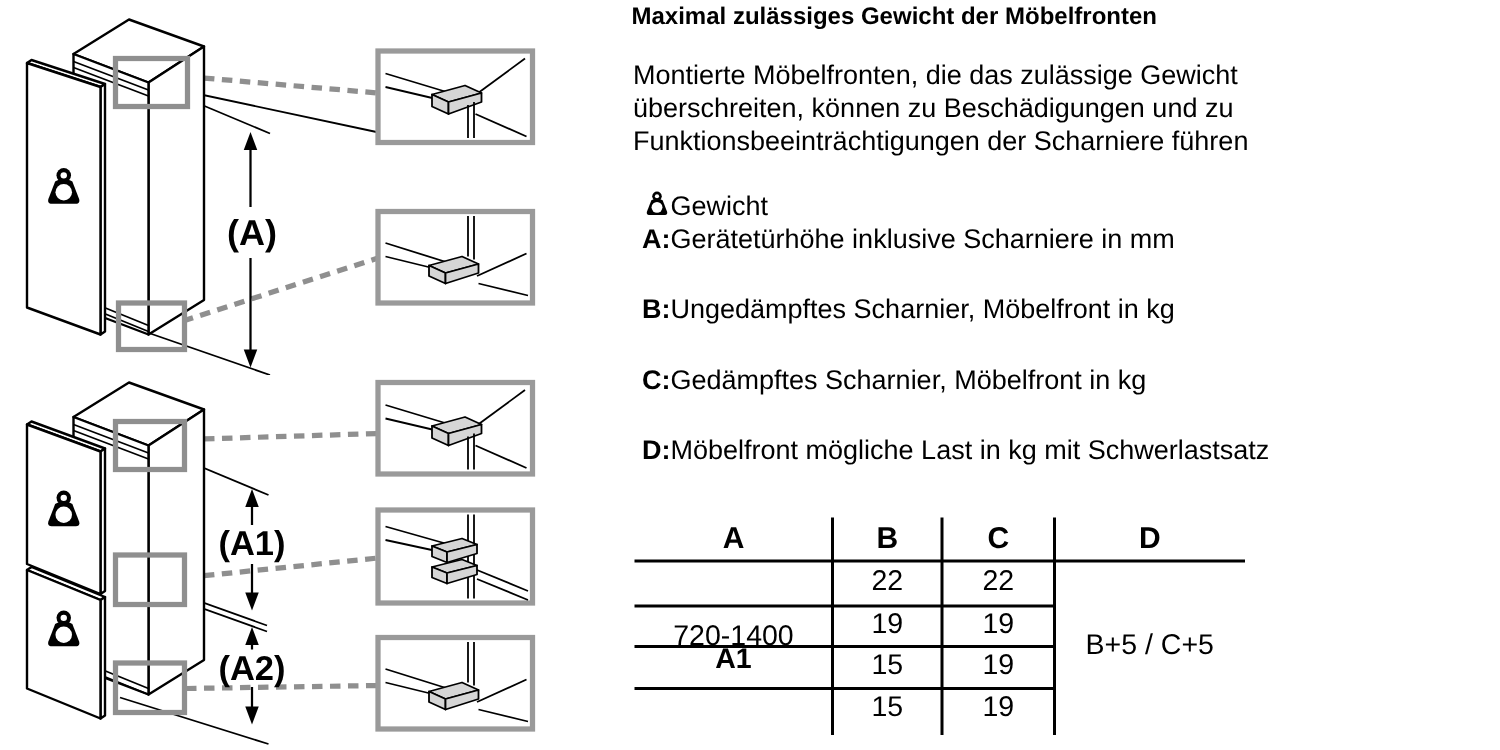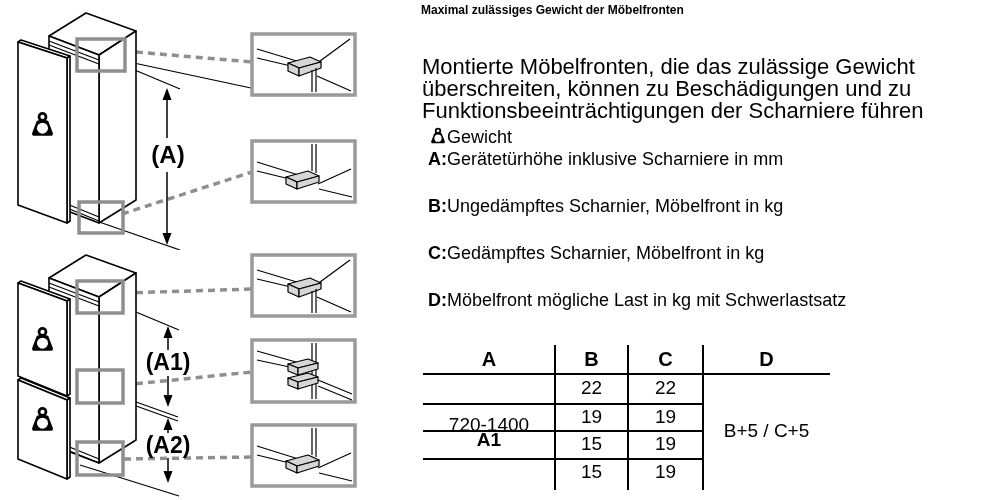--- a/index.html
+++ b/index.html
@@ -3,23 +3,23 @@
 <meta charset="utf-8">
 <style>
   html,body { margin:0; padding:0; background:#fff; }
   #page {
     position:relative; width:1000px; height:500px; background:#fff;
     font-family:"Liberation Sans", sans-serif; color:#000; overflow:hidden;
   }
   
   .title {
     position:absolute; left:421px; top:3px;
-    font-size:12px; font-weight:bold; white-space:nowrap;
+    font-size:16px; font-weight:bold; white-space:nowrap;
   }
-  .intro { position:absolute; left:422px; top:56px; font-size:22px; line-height:22px; }
+  .intro { position:absolute; left:422px; top:39px; font-size:18px; line-height:22px; }
   .intro div { white-space:nowrap; }
   .lg { position:absolute; left:421px; font-size:18px; display:flex; align-items:flex-start; white-space:nowrap;text-align:right; }
   .lg-key { display:inline-block; width:26px; font-weight:bold; flex:0 0 26px; }
   .lg-ic  { display:inline-block; width:26px; flex:0 0 26px; }
   
   .tbl { position:absolute; left:423px; top:345px; width:407px; height:150px; }
   .cell { position:absolute; display:flex; align-items:center; justify-content:center;
           font-size:19px; }
   .th { font-weight:bold; font-size:20px; }
   .b  { font-weight:bold; }

